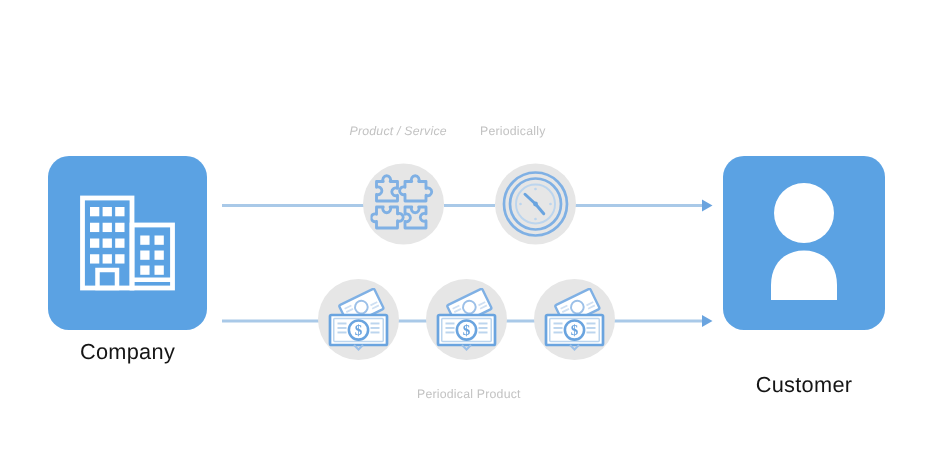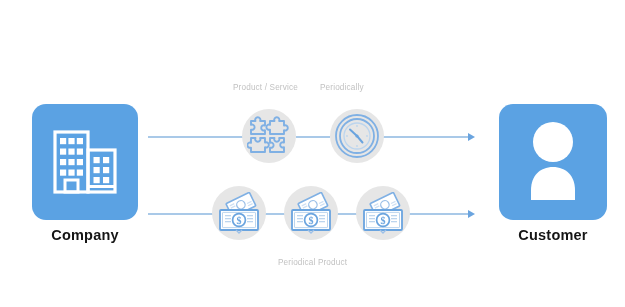--- a/index.html
+++ b/index.html
@@ -29,28 +29,28 @@
   }
   .node-tile {
     border-radius: 14px;
     display: flex;
     align-items: center;
     justify-content: center;
   }
   .node-label {
     margin-top: 7px;
     font-size: 14.5px;
-    font-weight: bold;
+    font-weight: normal;
     color: #151515;
     letter-spacing: 0.2px;
     white-space: nowrap;
   }
 
   #company-node  { left: 32px;  top: 104px; }
-  #customer-node { left: 499px; top: 104px; }
+  #customer-node { left: 482px; top: 104px; gap: 22px; }
 
   #company-tile  { width: 106px; height: 116px; }
   #customer-tile { width: 108px; height: 116px; }
 
   
   .flow-line {
     position: absolute;
     height: 1.6px;
     background: #a9c9e8;
   }
@@ -89,21 +89,21 @@
   #badge-money-3 { left: 356px; top: 186px; width: 54px; height: 54px; }
 
   
   .caption {
     position: absolute;
     font-size: 8.2px;
     color: #c2c2c2;
     white-space: nowrap;
     letter-spacing: 0.15px;
   }
-  #caption-product   { left: 233px; top: 83px; }
+  #caption-product   { left: 233px; top: 83px; font-style: italic; }
   #caption-periodic  { left: 320px; top: 83px; }
   #caption-payment   { left: 278px; top: 258px; }
 </style>
 </head>
 <body>
 
 <div id="canvas">
 
   <div class="flow-line" id="line-top-1"></div>
   <div class="flow-line" id="line-top-2"></div>

